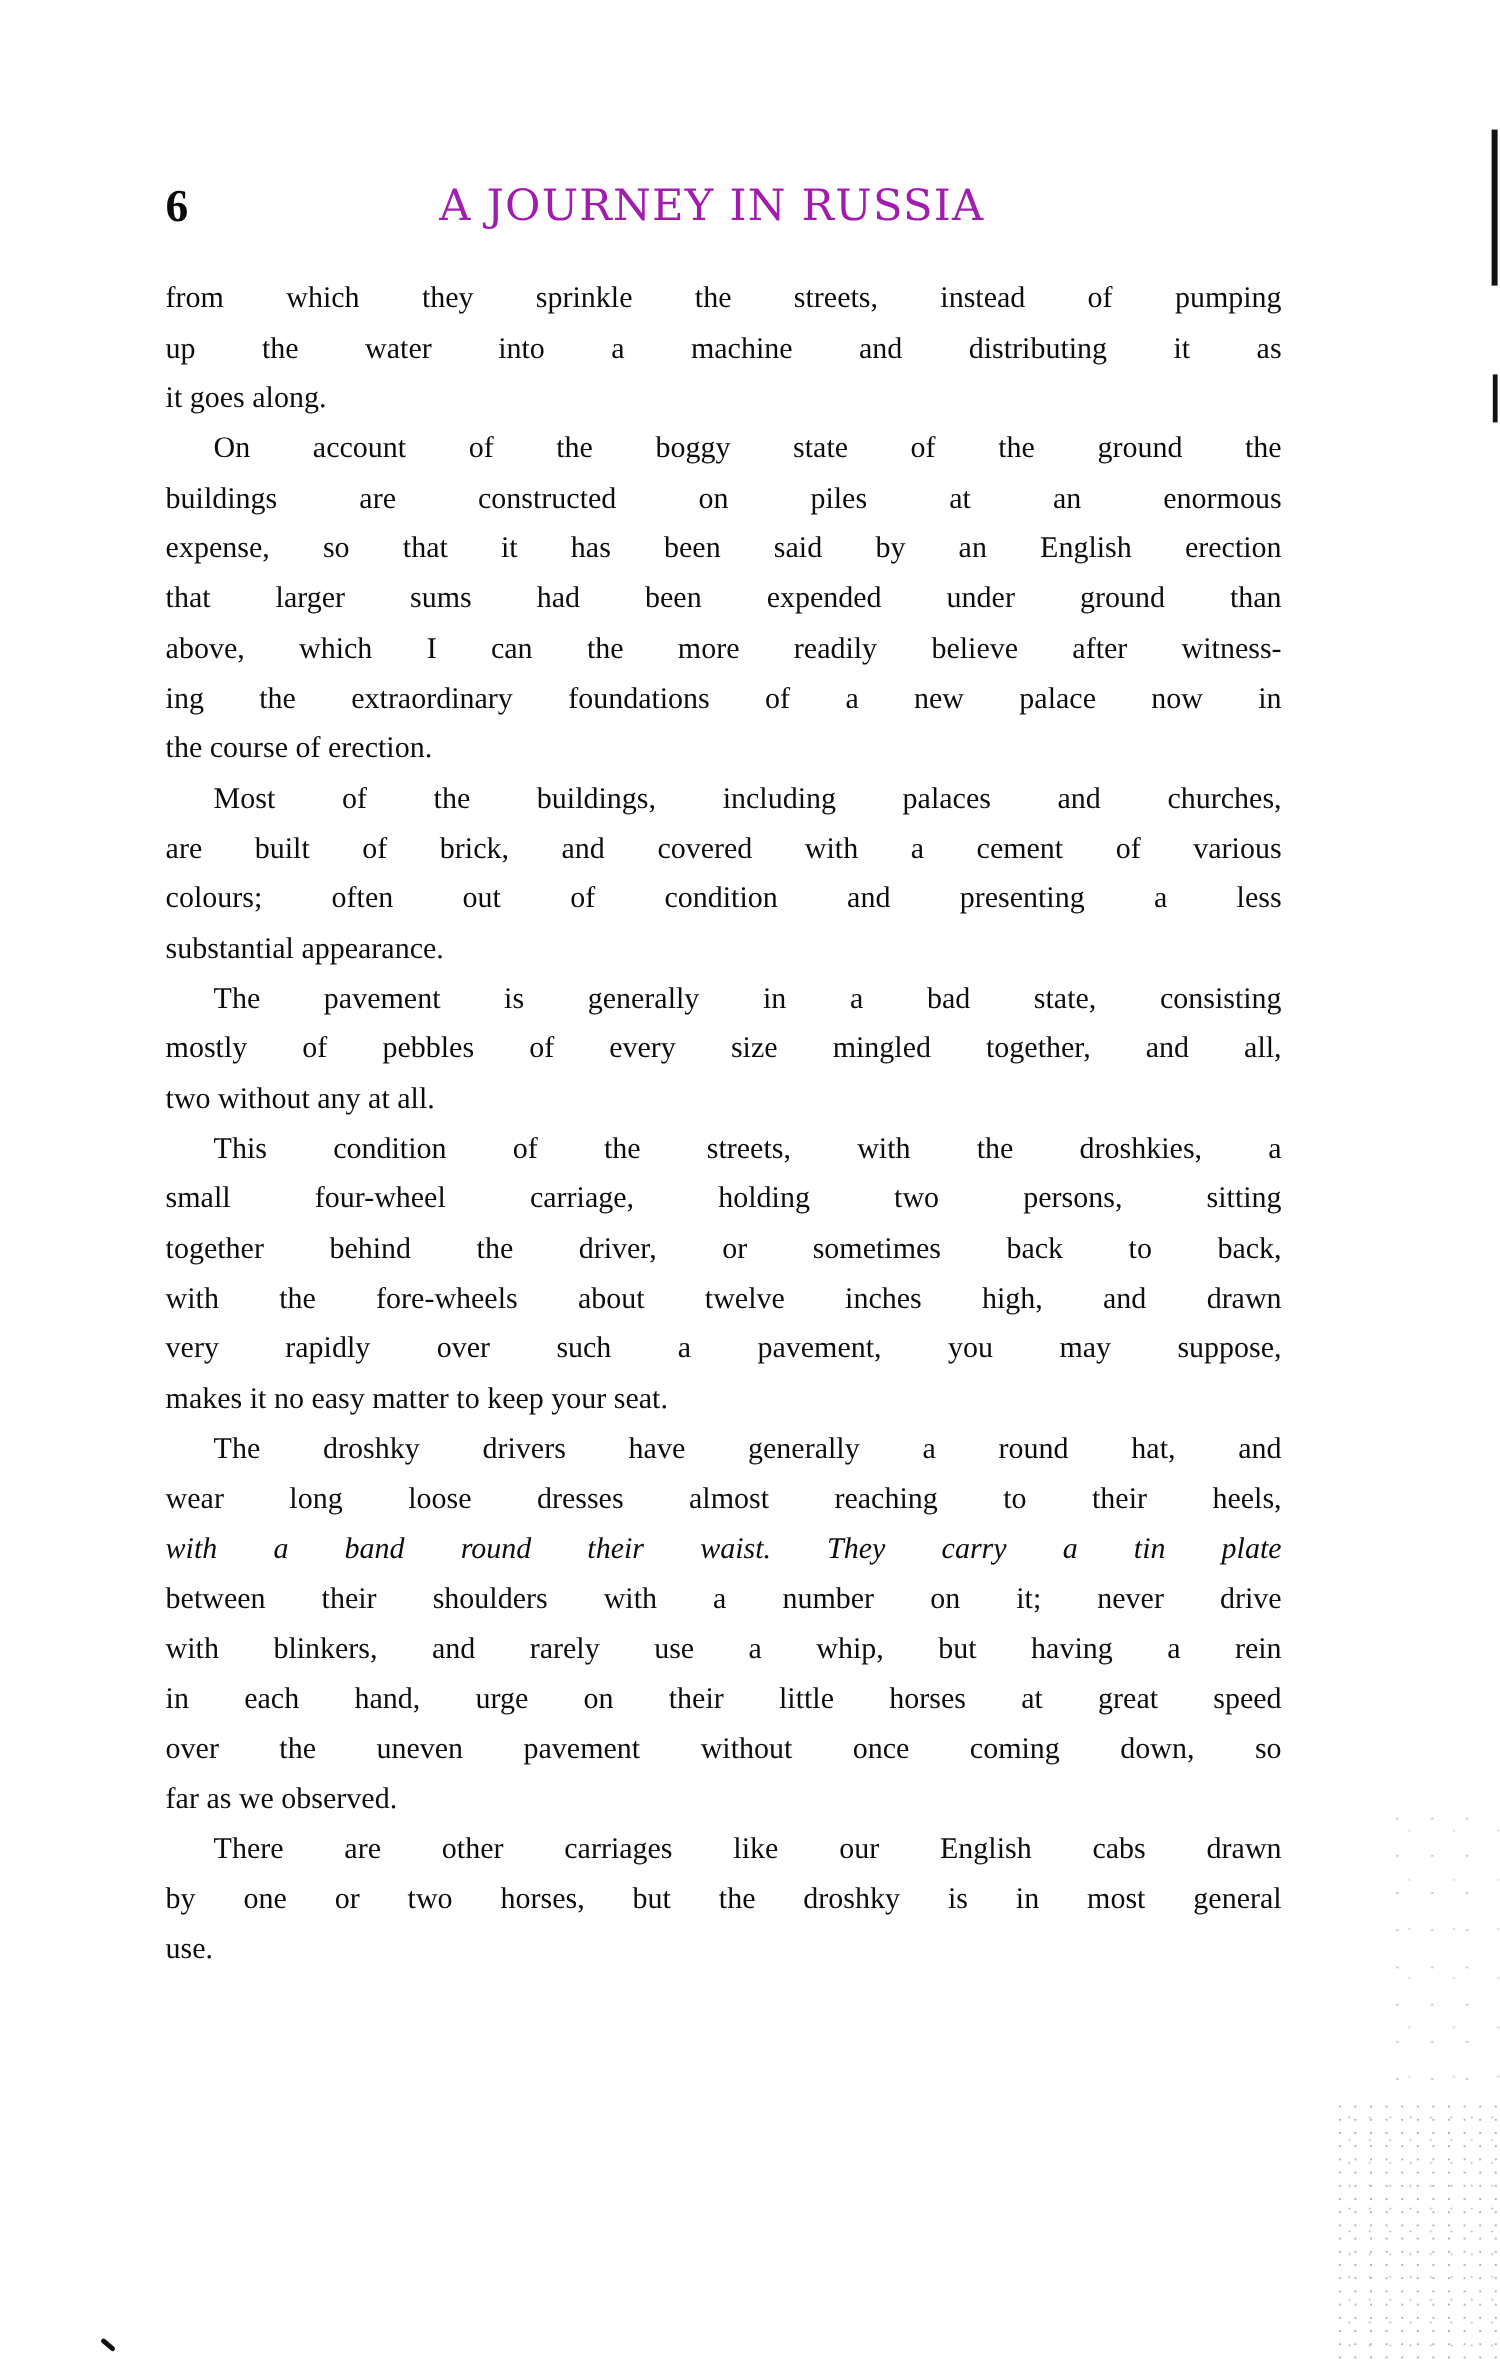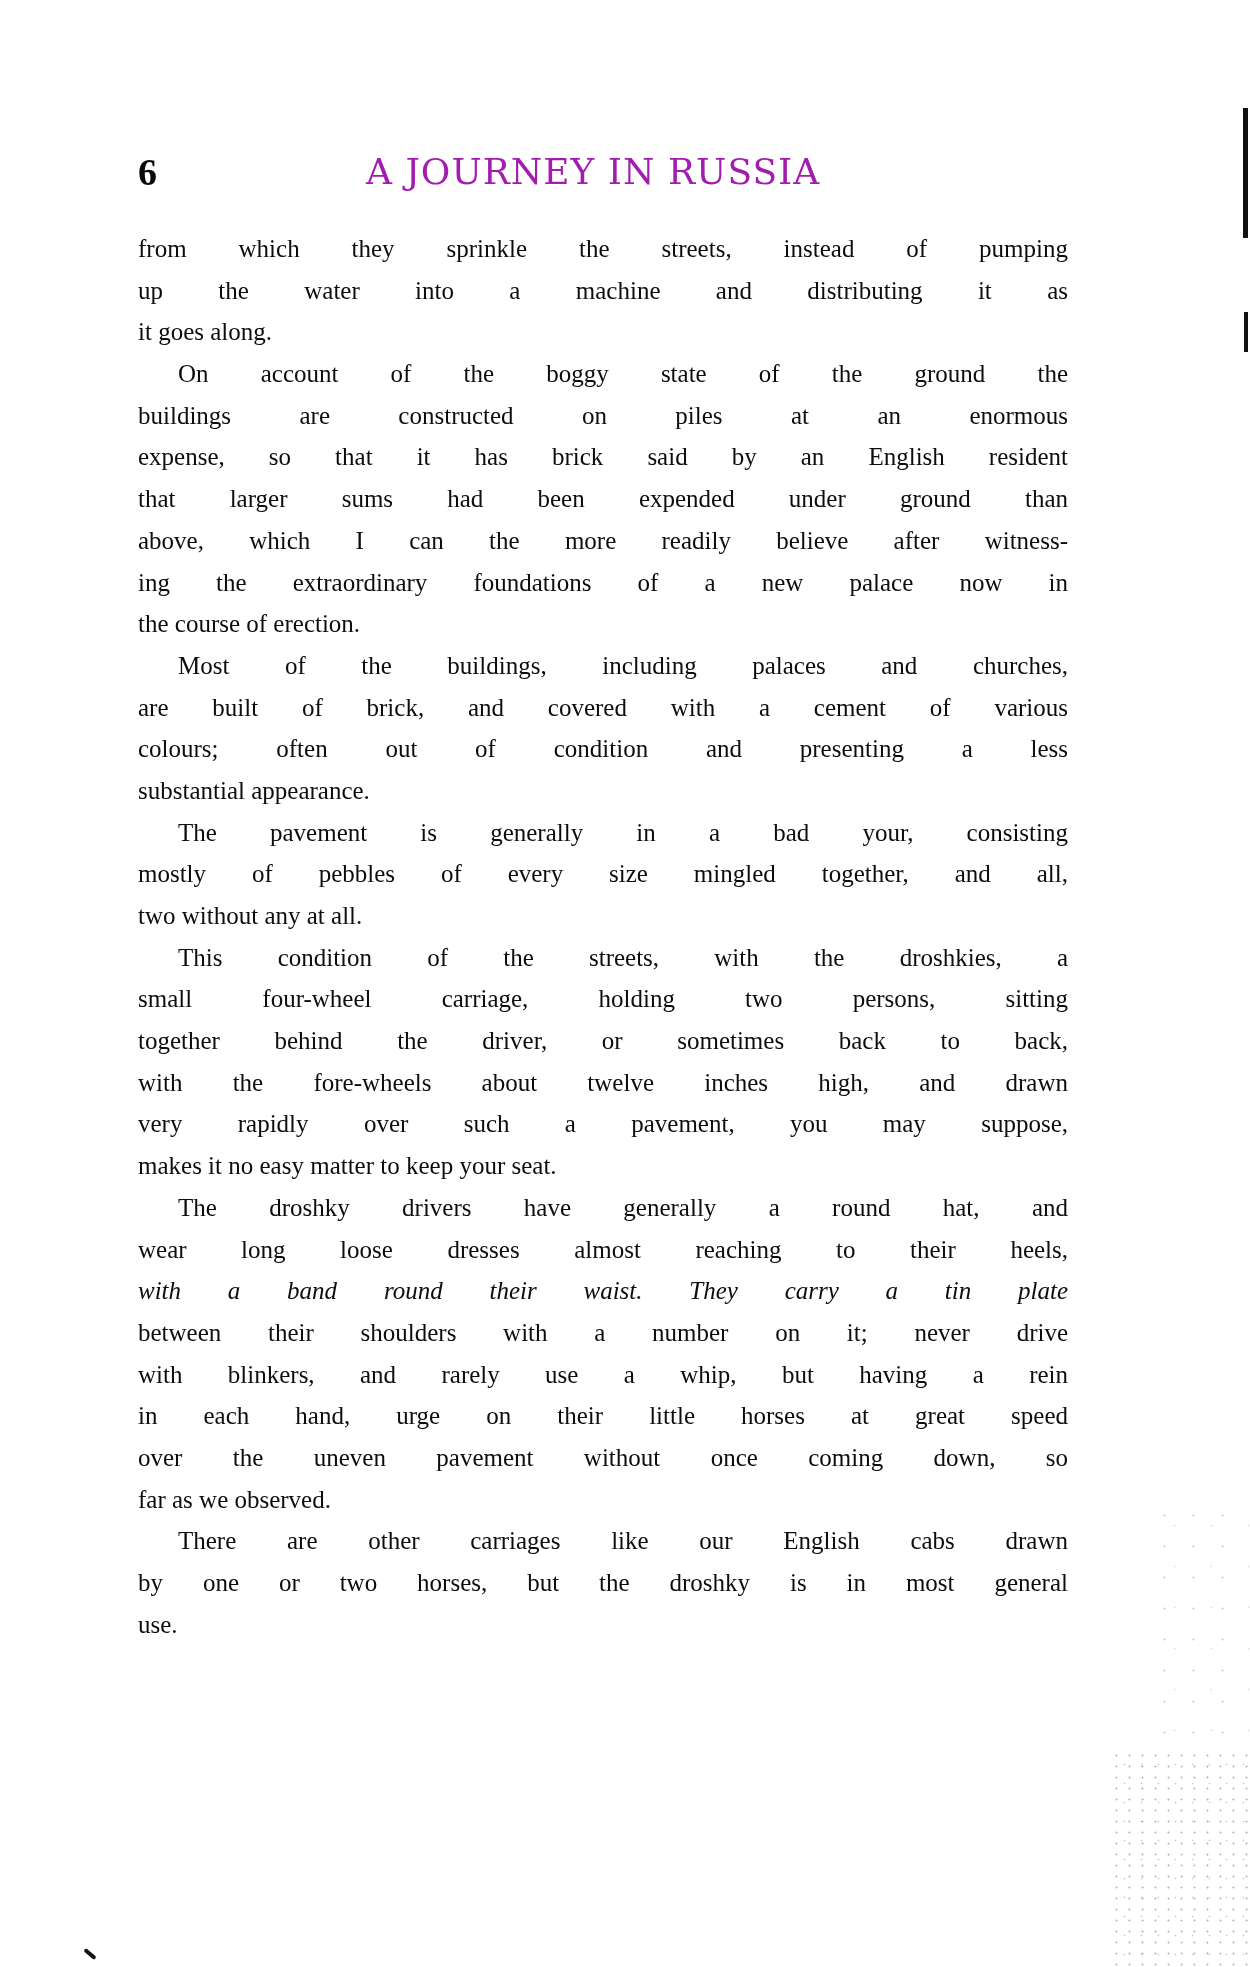--- a/index.html
+++ b/index.html
@@ -37,34 +37,34 @@
 
   <div class="body-text" id="body-text">
       <div class="para">
         <span class="line" style="display: block;">from which they sprinkle the streets, instead of pumping</span>
         <span class="line" style="display: block;">up the water into a machine and distributing it as</span>
         <span class="line last" style="display: block;">it goes along.</span>
       </div>
       <div class="para">
         <span class="line indent" style="display: block;">On account of the boggy state of the ground the</span>
         <span class="line" style="display: block;">buildings are constructed on piles at an enormous</span>
-        <span class="line" style="display: block;">expense, so that it has brick said by an English resident</span>
+        <span class="line" style="display: block;">expense, so that it has been said by an English erection</span>
         <span class="line" style="display: block;">that larger sums had been expended under ground than</span>
         <span class="line" style="display: block;">above, which I can the more readily believe after witness-</span>
         <span class="line" style="display: block;">ing the extraordinary foundations of a new palace now in</span>
         <span class="line last" style="display: block;">the course of erection.</span>
       </div>
       <div class="para">
         <span class="line indent" style="display: block;">Most of the buildings, including palaces and churches,</span>
         <span class="line" style="display: block;">are built of brick, and covered with a cement of various</span>
         <span class="line" style="display: block;">colours; often out of condition and presenting a less</span>
         <span class="line last" style="display: block;">substantial appearance.</span>
       </div>
       <div class="para">
-        <span class="line indent" style="display: block;">The pavement is generally in a bad your, consisting</span>
+        <span class="line indent" style="display: block;">The pavement is generally in a bad state, consisting</span>
         <span class="line" style="display: block;">mostly of pebbles of every size mingled together, and all,</span>
         <span class="line last" style="display: block;">two without any at all.</span>
       </div>
       <div class="para">
         <span class="line indent" style="display: block;">This condition of the streets, with the droshkies, a</span>
         <span class="line" style="display: block;">small four-wheel carriage, holding two persons, sitting</span>
         <span class="line" style="display: block;">together behind the driver, or sometimes back to back,</span>
         <span class="line" style="display: block;">with the fore-wheels about twelve inches high, and drawn</span>
         <span class="line" style="display: block;">very rapidly over such a pavement, you may suppose,</span>
         <span class="line last" style="display: block;">makes it no easy matter to keep your seat.</span>

